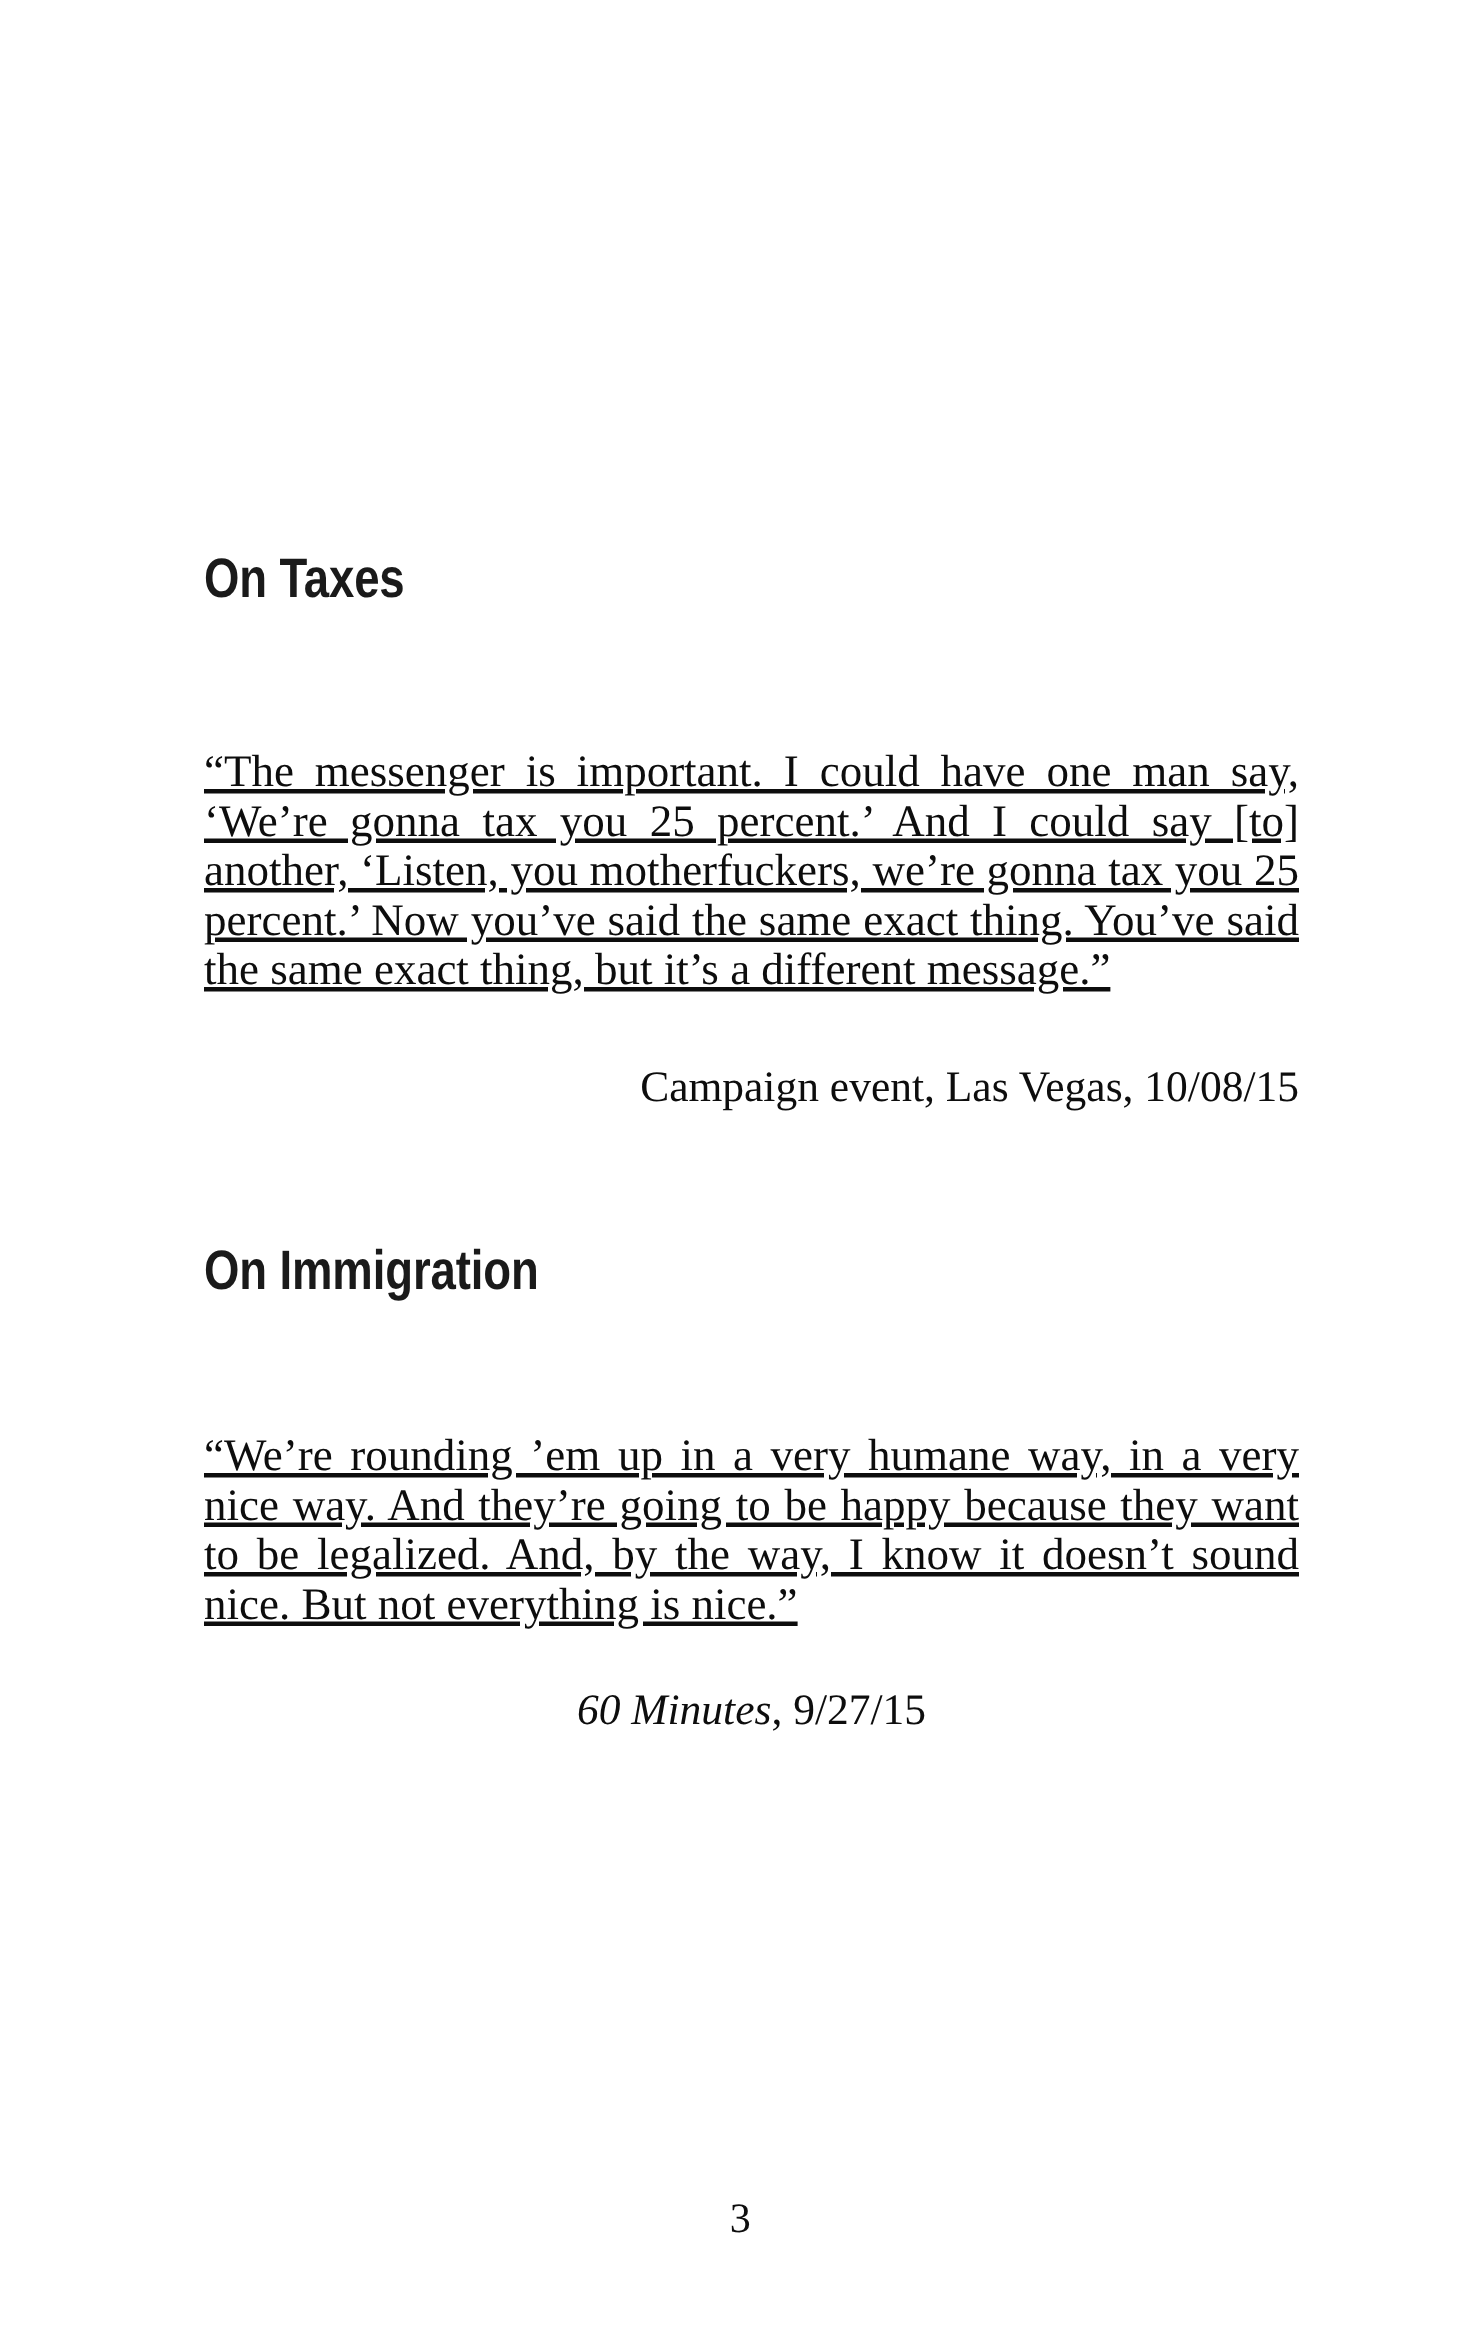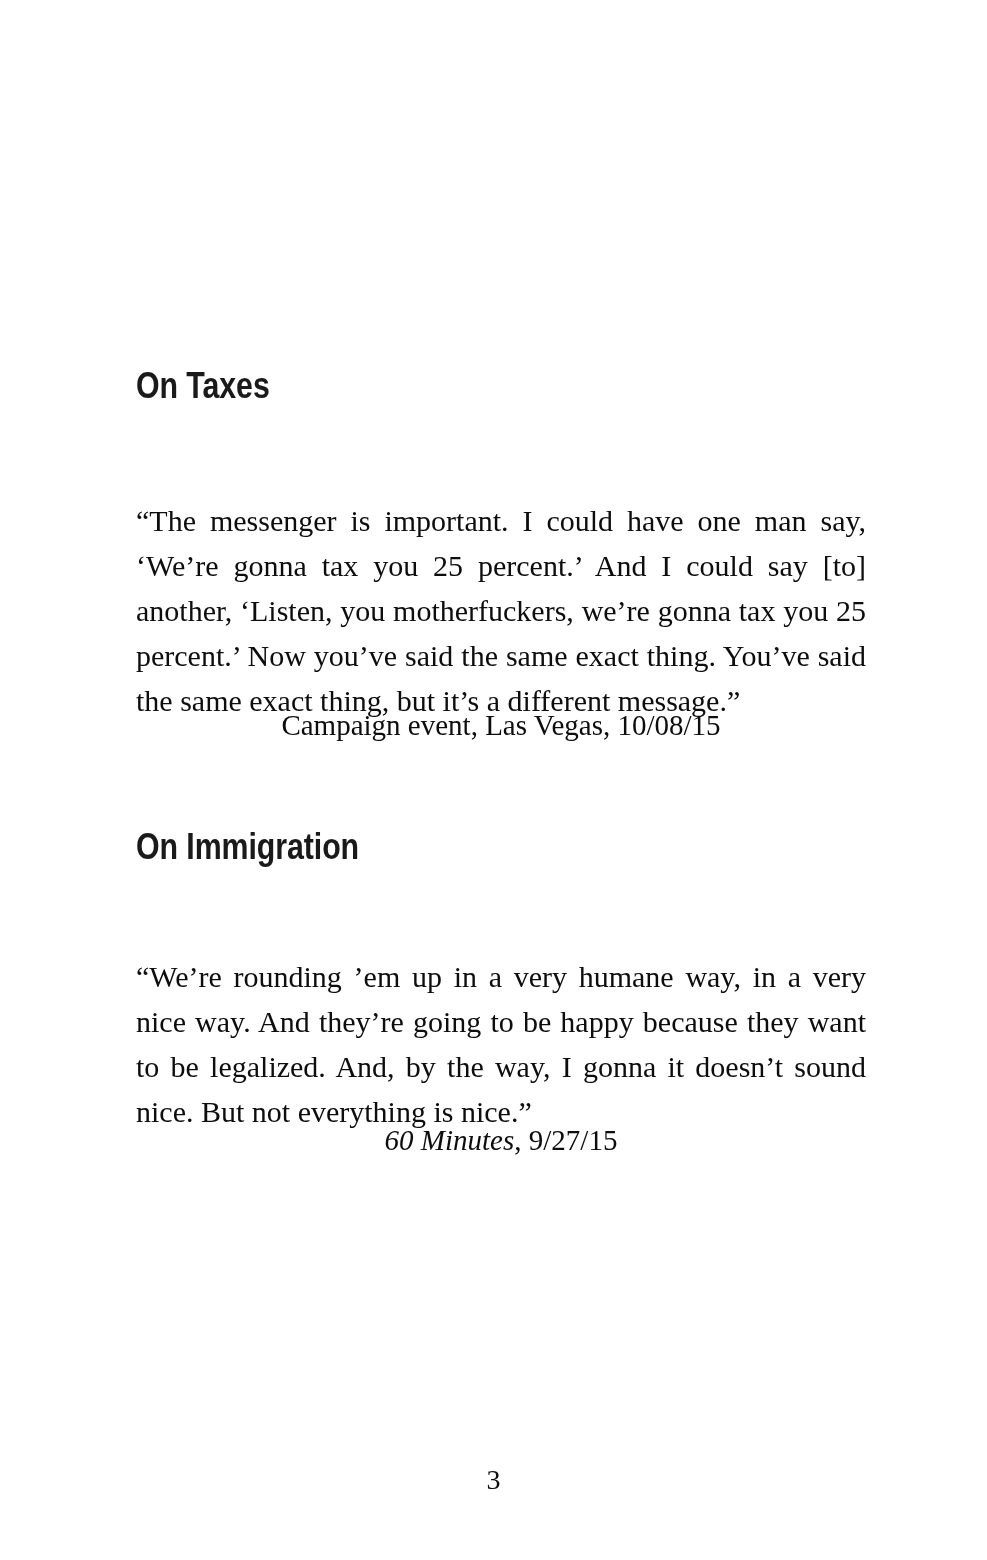--- a/index.html
+++ b/index.html
@@ -35,26 +35,27 @@
     transform: scaleX(0.82);
     transform-origin: left center;
     white-space: nowrap;
     margin: 0;
   }
 
   
   .quote-body {
     font-family: "Liberation Serif", "DejaVu Serif", serif;
     font-size: 30px;
-    line-height: 45px;
+    line-height: 33px;
     color: #0d0d0d;
     text-align: justify;
     text-justify: inter-word;
     margin: 0;
     hyphens: none;
+    text-decoration: underline;
   }
 
   
   .attribution {
     font-family: "Liberation Serif", "DejaVu Serif", serif;
     font-size: 29px;
     line-height: 40px;
     color: #0d0d0d;
     text-align: right;
     margin: 0;
@@ -63,21 +64,21 @@
   .attribution .src-italic {
     font-style: italic;
   }
   .attribution .src-plain {
     font-style: normal;
   }
 
   
   .block-taxes-heading   { position: absolute; left: 0;  top: 366px; }
   .block-taxes-quote     { position: absolute; left: 0;  top: 498px; width: 730px; }
-  .block-taxes-attr      { position: absolute; left: 0;  top: 705px; width: 730px; text-align: center; }
+  .block-taxes-attr      { position: absolute; left: 0;  top: 705px; width: 730px; }
 
   .block-immig-heading   { position: absolute; left: 0;  top: 827px; }
   .block-immig-quote     { position: absolute; left: 0;  top: 954px; width: 730px; }
   .block-immig-attr      { position: absolute; left: 0;  top: 1120px; width: 730px; text-align: center; }
 
   
   .folio {
     position: absolute;
     left: 0;
     right: 0;
@@ -96,20 +97,20 @@
   <div class="content">
 
     <h2 class="section-heading block-taxes-heading">On Taxes</h2>
 
     <p class="quote-body block-taxes-quote">“The messenger is important. I could have one man say, ‘We’re gonna tax you 25 percent.’ And I could say [to] another, ‘Listen, you motherfuckers, we’re gonna tax you 25 percent.’ Now you’ve said the same exact thing. You’ve said the same exact thing, but it’s a different message.”</p>
 
     <p class="attribution block-taxes-attr"><span class="src-italic"></span><span class="src-plain">Campaign event, Las Vegas, 10/08/15</span></p>
 
     <h2 class="section-heading block-immig-heading">On Immigration</h2>
 
-    <p class="quote-body block-immig-quote">“We’re rounding ’em up in a very humane way, in a very nice way. And they’re going to be happy because they want to be legalized. And, by the way, I gonna it doesn’t sound nice. But not everything is nice.”</p>
+    <p class="quote-body block-immig-quote">“We’re rounding ’em up in a very humane way, in a very nice way. And they’re going to be happy because they want to be legalized. And, by the way, I know it doesn’t sound nice. But not everything is nice.”</p>
 
     <p class="attribution block-immig-attr"><span class="src-italic">60 Minutes</span><span class="src-plain">, 9/27/15</span></p>
 
   </div>
 
   <div class="folio">3</div>
 </div>
 
 </body></html>

